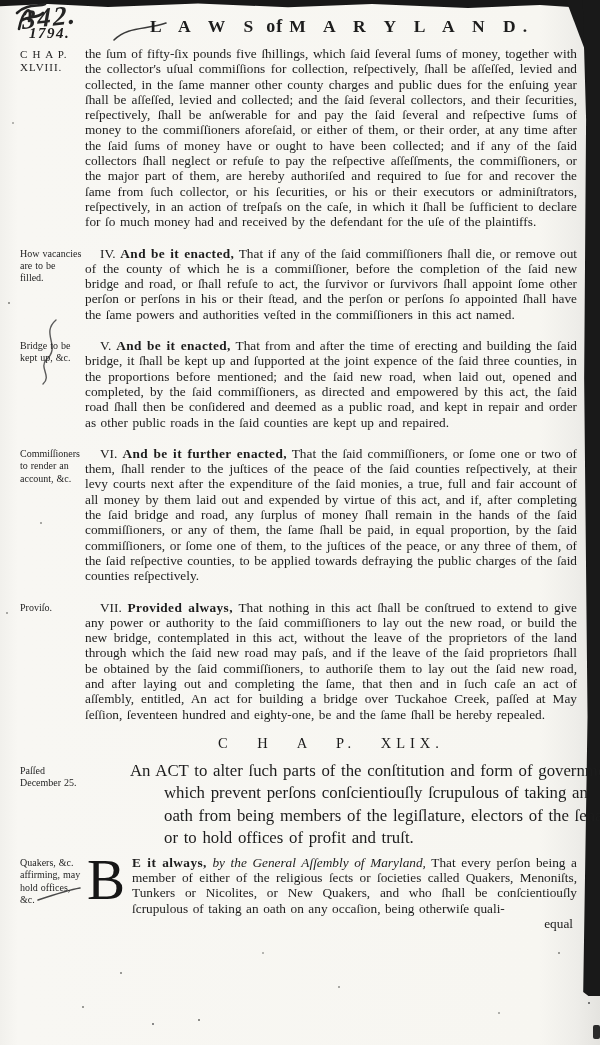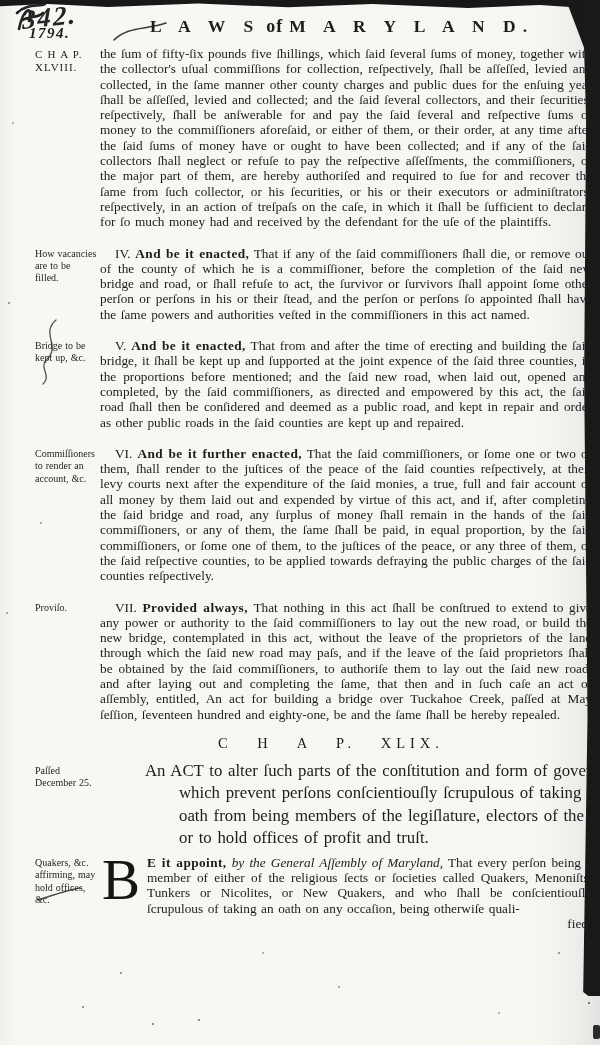--- a/index.html
+++ b/index.html
@@ -25,21 +25,21 @@
   .hw-number{position:absolute;left:22px;top:2px;font-size:27px;font-weight:bold;font-style:italic;
     color:#252525;transform:rotate(-6deg) skewX(-6deg);letter-spacing:2px;}
   .year{position:absolute;left:29px;top:25px;font-size:15px;font-weight:bold;font-style:italic;letter-spacing:1.5px;}
   .main-title{position:absolute;left:150px;top:16px;width:380px;text-align:center;font-size:17.5px;
     font-weight:bold;white-space:nowrap;}
   .main-title .caps{letter-spacing:7px;}
   .main-title .of{font-size:18px;font-weight:600;letter-spacing:1px;padding:0 6px;}
   svg.mark{position:absolute;}
   
   .content{position:absolute;left:0;top:46px;width:600px;}
-  .row{display:flex;align-items:flex-start;margin-left:15px;}
+  .row{display:flex;align-items:flex-start;}
   .note{flex:none;width:62px;margin-left:20px;font-size:10px;line-height:12.4px;color:#242424;
     word-spacing:0.5px;padding-top:2px;}
   .note-chap{font-size:11px;letter-spacing:1px;line-height:13px;}
   .bodycol{flex:none;width:492px;margin-left:3px;text-align:justify;font-size:13.3px;line-height:15.3px;
     word-spacing:1.2px;color:#1c1c1c;}
   .sect{margin-top:16px;}
   .sect .bodycol{text-indent:15px;}
   .bl{font-weight:700;letter-spacing:0.4px;}
   .chap-head{margin:13px 0 0 85px;width:492px;text-align:center;font-size:14.5px;letter-spacing:5px;
     word-spacing:16px;color:#1b1b1b;}
@@ -130,21 +130,21 @@
 
     <section class="row act-row">
       <div class="note note-pad">Paſſed December 25.</div>
       <div class="bodycol act-title">An ACT to alter ſuch parts of the conſtitution and form of government which prevent perſons conſcientiouſly ſcrupulous of taking an oath from being members of the legiſlature, electors of the ſenate, or to hold offices of profit and truſt.</div>
     </section>
 
     <section class="row enact-row">
       <div class="note">Quakers, &amp;c. affirming, may hold offices, &amp;c.</div>
       <div class="bodycol">
         <span class="dropcap">B</span>
-        <span class="bl">E it appoint,</span>
+        <span class="bl">E it always,</span>
         <span class="italic">by the General Aſſembly of Maryland,</span>
         <span>That every perſon being a member of either of the religious ſects or ſocieties called Quakers, Menoniſts, Tunkers or Nicolites, or New Quakers, and who ſhall be conſcientiouſly ſcrupulous of taking an oath on any occaſion, being otherwiſe quali-</span>
-        <div class="catchword">fied</div>
+        <div class="catchword">equal</div>
       </div>
     </section>
 
   </div>
 </div>
 
 </body></html>

